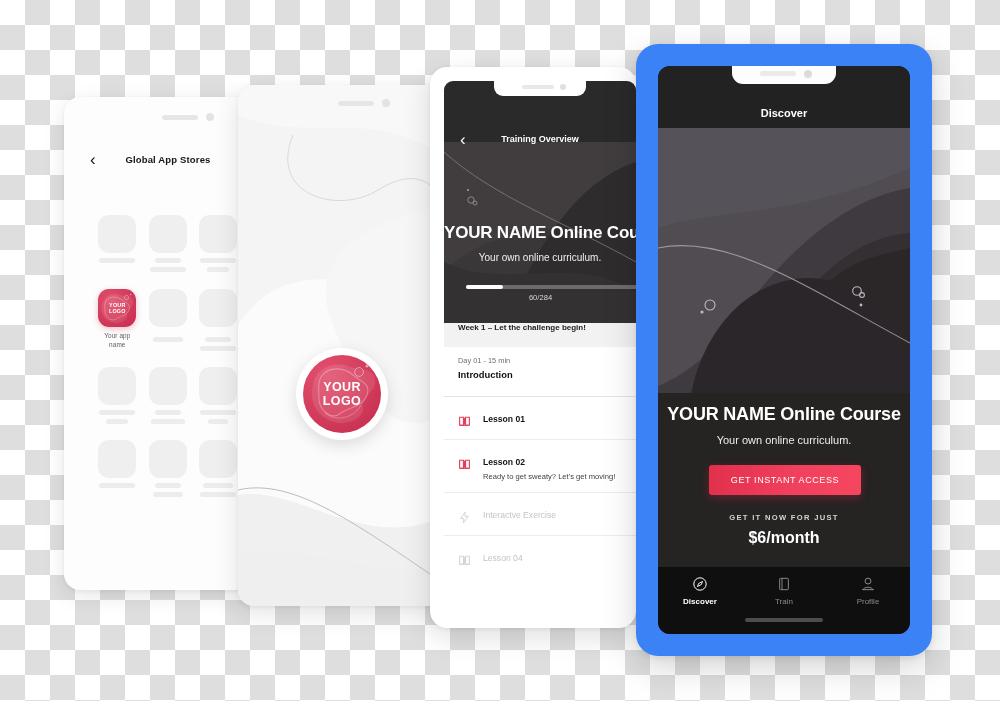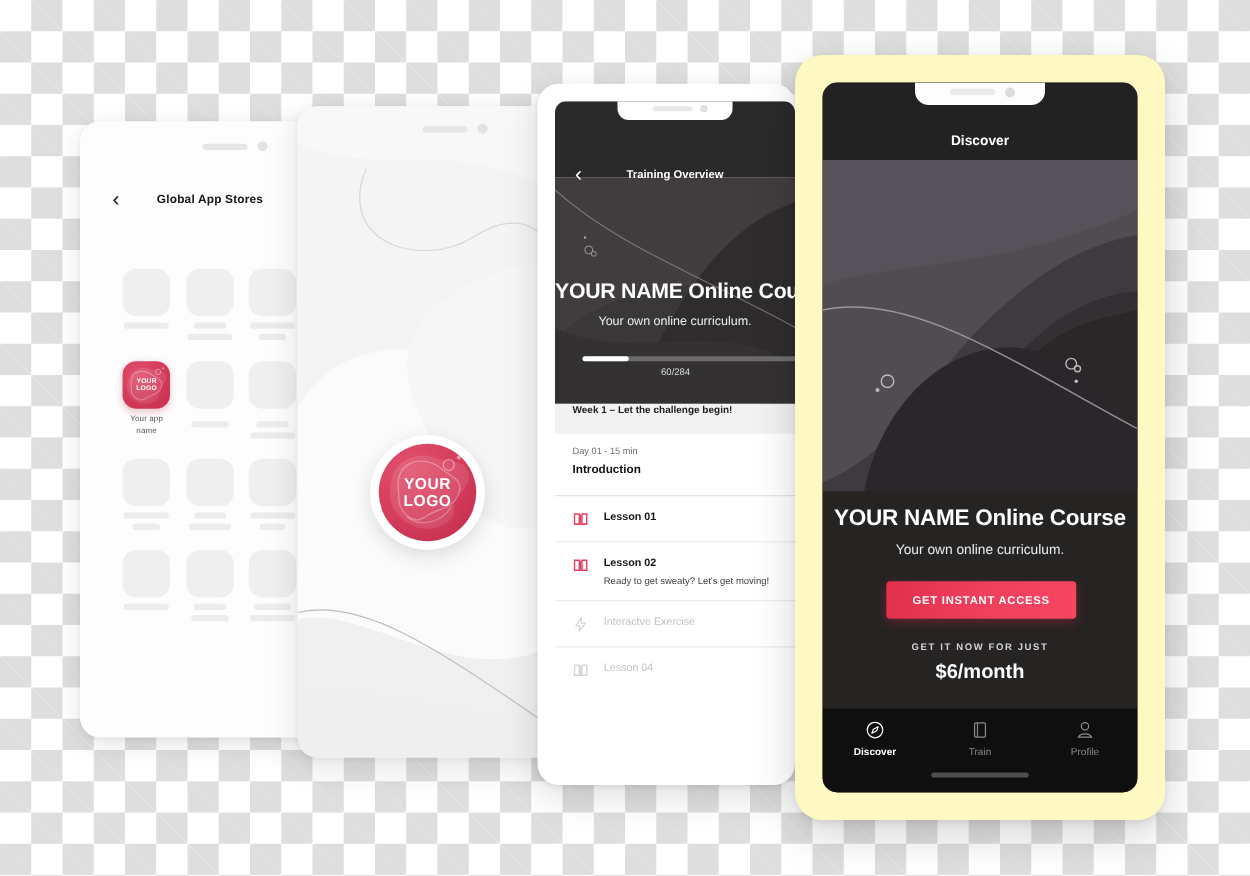--- a/index.html
+++ b/index.html
@@ -80,51 +80,51 @@
   #phone3 .hero-sub{position:absolute;left:0;top:110px;width:100%;text-align:center;color:#efefef;font-size:10px;z-index:5;white-space:nowrap;}
   #phone3 .pbar{position:absolute;left:22px;top:143px;width:176px;height:3.5px;border-radius:2px;background:rgba(255,255,255,.28);z-index:5;}
   #phone3 .pbar i{display:block;height:100%;border-radius:2px;background:#ffffff;}
   #phone3 .pnum{position:absolute;left:0;top:151px;width:193px;text-align:center;color:#d8d8d8;font-size:7.6px;z-index:5;}
   #phone3 .weekbar{position:absolute;left:0;top:242px;width:100%;height:24px;background:#f2f2f2;display:flex;align-items:flex-start;}
   #phone3 .weekbar span{font-size:8px;font-weight:bold;color:#1c1c1c;margin-left:14px;}
   #phone3 .daysec{position:absolute;left:14px;top:275px;}
   #phone3 .dayline{font-size:7.4px;color:#6e6e6e;}
   #phone3 .dayttl{font-size:9.4px;font-weight:bold;color:#121212;margin-top:4px;}
   #phone3 .lessons{position:absolute;left:0;top:315px;width:100%;}
-  .lrow{position:relative;padding:11px 0 11px 14px;border-top:1px solid #ececec;display:flex;align-items:flex-start;}
+  .lrow{position:relative;padding:17px 0 11px 14px;border-top:1px solid #ececec;display:flex;align-items:flex-start;}
   .lrow:first-child{border-top:1px solid #e4e4e4;}
   .licon{width:13px;height:13px;flex:0 0 13px;margin-right:12px;margin-top:1px;}
   .ltxt{flex:1;}
   .ltitle{font-size:8.6px;font-weight:bold;color:#131313;}
   .lsub{font-size:7.6px;color:#3f3f3f;margin-top:5px;white-space:nowrap;}
   .lrow.dim .ltitle{color:#c3c3c3;font-weight:normal;}
 
   
   #phone4{
     left:636px;top:44px;width:296px;height:612px;border-radius:22px;
     box-shadow:0 12px 34px rgba(0,0,0,0.17),0 2px 6px rgba(0,0,0,0.08);
-    background:#fef9c3;
+    background:#3b82f6;
   }
   #phone4 .p4screen{position:absolute;left:22px;top:22px;width:252px;height:568px;border-radius:12px;overflow:hidden;background:#221f1f;}
   #phone4 .notch{position:absolute;left:74px;top:0;width:104px;height:18px;background:#fdfdfd;border-radius:0 0 11px 11px;z-index:9;}
   #phone4 .speaker{position:absolute;left:28px;top:5px;width:36px;height:5px;border-radius:3px;background:#eaeaea;}
   #phone4 .cam{position:absolute;left:72px;top:4px;width:8px;height:8px;border-radius:50%;background:#dcdcdc;}
   #phone4 .p4top{position:absolute;left:0;top:0;width:100%;height:62px;background:#232222;z-index:4;}
   #phone4 .p4title{position:absolute;left:0;top:41px;width:100%;text-align:center;color:#fff;font-size:11px;font-weight:bold;z-index:8;}
   #phone4 .art{position:absolute;left:0;top:62px;width:100%;height:265px;overflow:hidden;background:#504c52;}
   #phone4 .copy{position:absolute;left:0;top:327px;width:100%;background:#262323;height:174px;}
   #phone4 .c-title{position:absolute;left:0;top:11px;width:100%;text-align:center;color:#fff;font-size:18px;font-weight:bold;letter-spacing:-.2px;}
   #phone4 .c-sub{position:absolute;left:0;top:41px;width:100%;text-align:center;color:#ededed;font-size:11px;}
   #phone4 .cta{
     position:absolute;left:51px;top:72px;width:152px;height:30px;border-radius:3px;
     background:linear-gradient(100deg,#e0304c 0%,#f0405e 55%,#f6465f 100%);
     display:flex;align-items:center;justify-content:center;
     box-shadow:0 3px 9px rgba(210,40,70,.35);cursor:pointer;
   }
-  #phone4 .cta span{color:#fff;font-size:9px;font-weight:bold;letter-spacing:.6px;}
+  #phone4 .cta span{color:#fff;font-size:9px;font-weight:normal;letter-spacing:.6px;}
   #phone4 .c-now{position:absolute;left:0;top:120px;width:100%;text-align:center;color:#d4d2d2;font-size:7.6px;font-weight:bold;letter-spacing:1.3px;}
   #phone4 .c-price{position:absolute;left:0;top:136px;width:100%;text-align:center;color:#fff;font-size:16px;font-weight:bold;}
   #phone4 .nav{position:absolute;left:0;bottom:0;width:100%;height:67px;background:#100f0f;}
   #phone4 .nav-items{display:flex;height:48px;}
   .navitem{flex:1;display:flex;flex-direction:column;align-items:center;justify-content:center;cursor:pointer;}
   .navitem .ni{width:16px;height:16px;margin-bottom:5px;}
   .navitem .nl{font-size:8px;color:#8b8888;}
   .navitem.active .nl{color:#ffffff;font-weight:bold;}
   #phone4 .homebar{position:absolute;left:50%;transform:translateX(-50%);bottom:12px;width:78px;height:4px;border-radius:3px;background:#4e4c4c;}
 </style>

